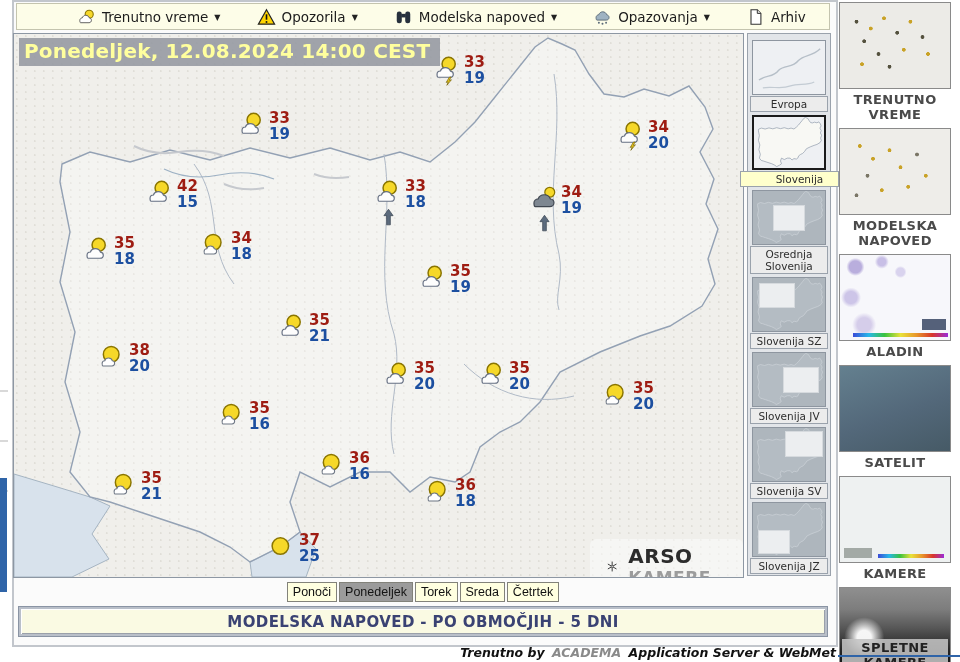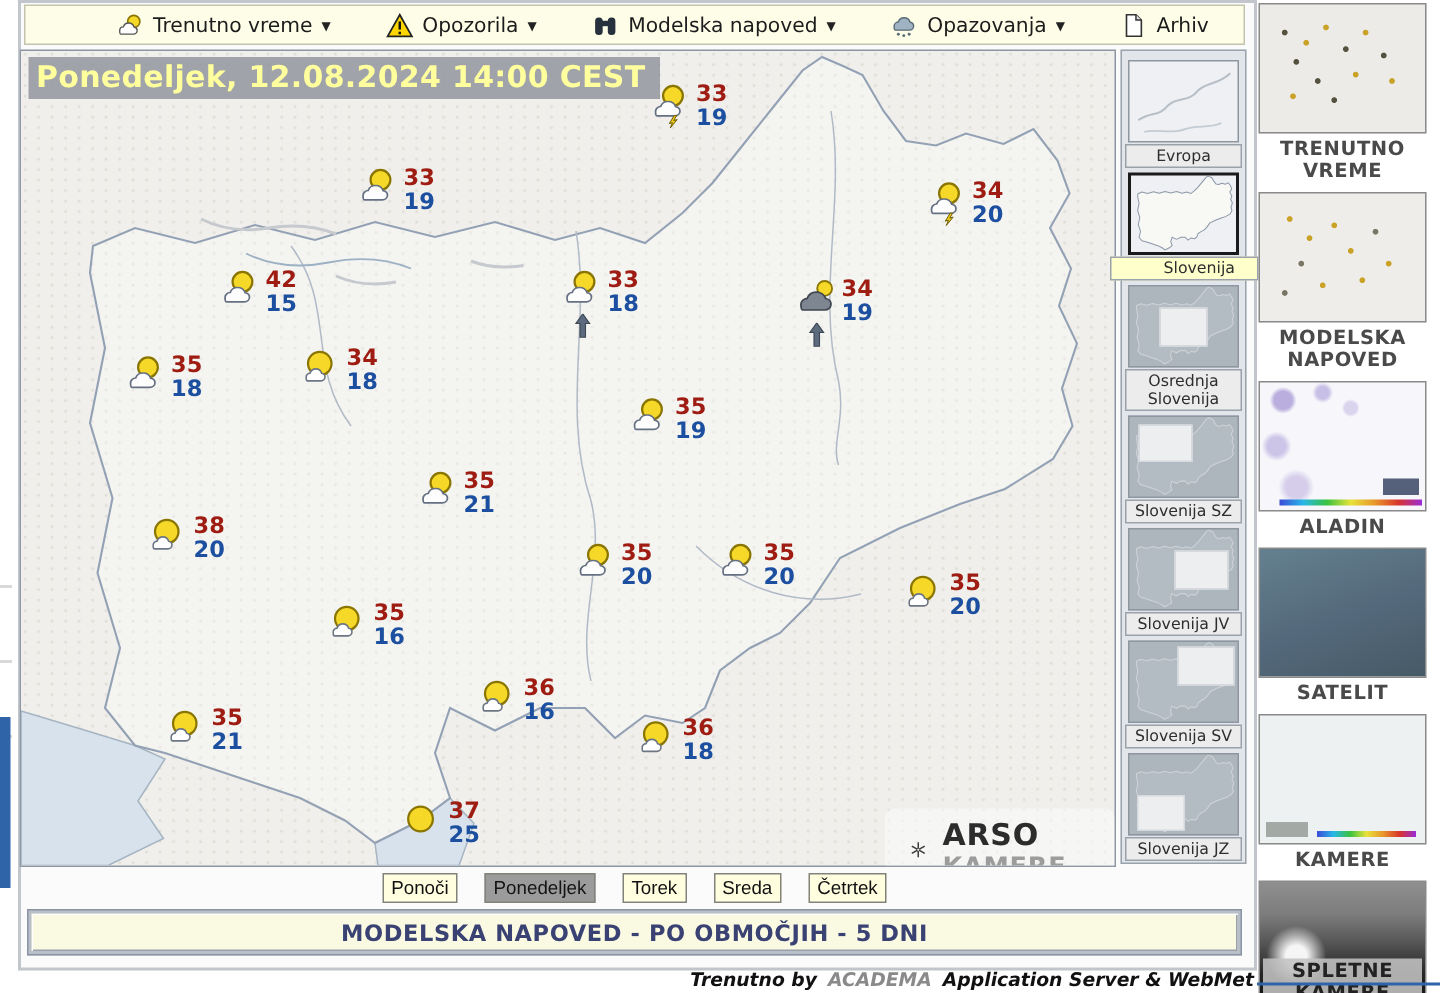--- a/index.html
+++ b/index.html
@@ -65,21 +65,21 @@
   .hl-nw .mini-hl{left:6px;top:5px;width:34px;height:23px;}
   .hl-se .mini-hl{left:30px;top:14px;width:34px;height:24px;}
   .hl-ne .mini-hl{left:32px;top:3px;width:36px;height:24px;}
   .hl-sw .mini-hl{left:5px;top:27px;width:30px;height:22px;}
   .mini-label{margin-top:1px;width:76px;background:#ececec;border:1px solid #9aa2ac;
               font-size:10.5px;color:#2e2e2e;text-align:center;padding:1px 0;line-height:12px;}
   .mini-item.selected .mini-label{background:#ffffcc;padding-left:21px;}
 
   
   .tabs-row{position:absolute;left:16px;top:580px;width:814px;height:23px;display:flex;
-            justify-content:center;align-items:center;gap:18px;}
+            justify-content:center;align-items:center;gap:2px;}
   .tab{background:#ffffe0;border:1px solid #82827a;font-size:12.5px;color:#111;
        padding:2px 5px;cursor:pointer;line-height:14px;}
   .tab.selected{background:#9b9b9b;color:#141414;}
 
   
   .bottom-wrap{position:absolute;left:18px;top:606px;width:810px;height:31px;background:#b9bfc9;
                border:1px solid #8a94a4;box-sizing:border-box;padding:2px;cursor:pointer;}
   .bottom-bar{width:100%;height:100%;background:#fafae3;box-sizing:border-box;
               box-shadow:inset 1px 1px 0 #fff, inset -1px -1px 0 #9aa0aa;
               display:flex;align-items:center;justify-content:center;}

